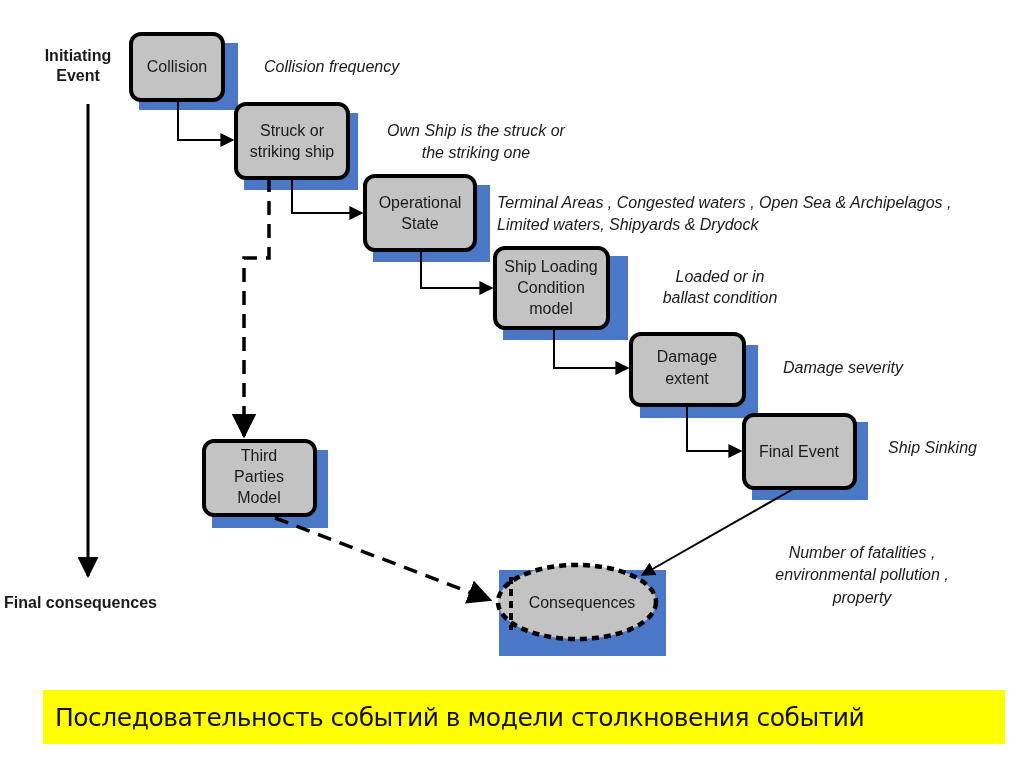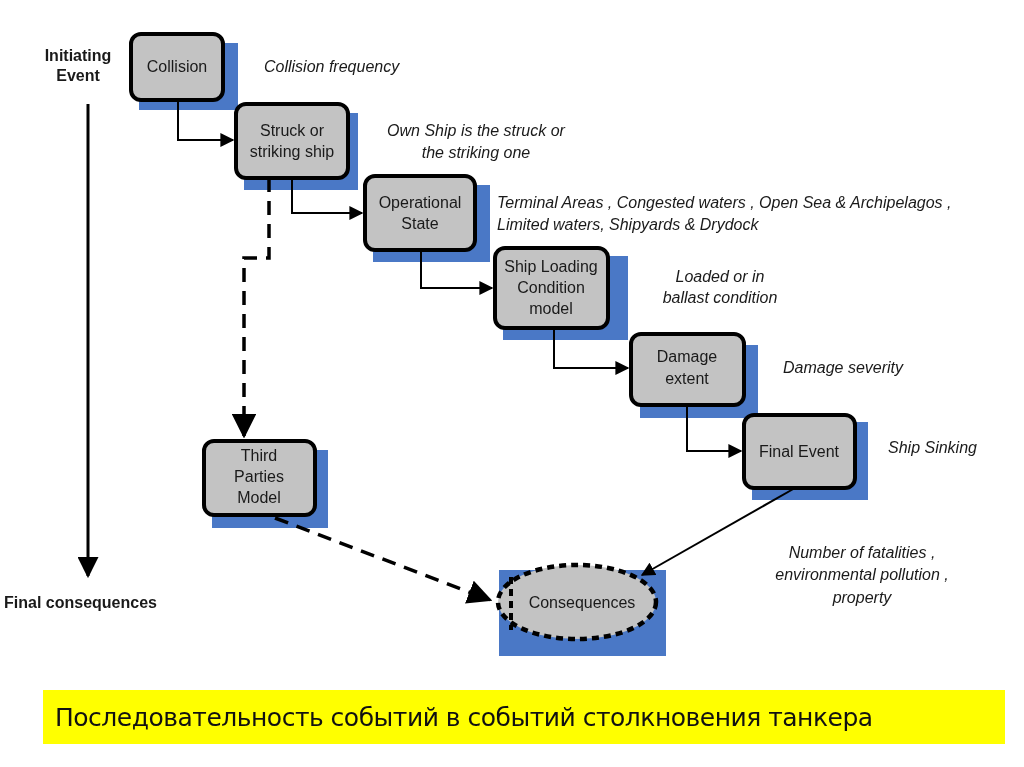--- a/index.html
+++ b/index.html
@@ -97,14 +97,14 @@
   <text class="annot" x="720" y="282" text-anchor="middle">Loaded or in</text>
   <text class="annot" x="720" y="303" text-anchor="middle">ballast condition</text>
   <text class="annot" x="783" y="373">Damage severity</text>
   <text class="annot" x="888" y="453">Ship Sinking</text>
   <text class="annot" x="862" y="558" text-anchor="middle">Number of fatalities ,</text>
   <text class="annot" x="862" y="580" text-anchor="middle">environmental pollution ,</text>
   <text class="annot" x="862" y="603" text-anchor="middle">property</text>
 </svg>
 
 <div class="caption">
-  <span>Последовательность событий в событий столкновения танкера</span>
+  <span>Последовательность событий в модели столкновения событий</span>
 </div>
 
 </body></html>

